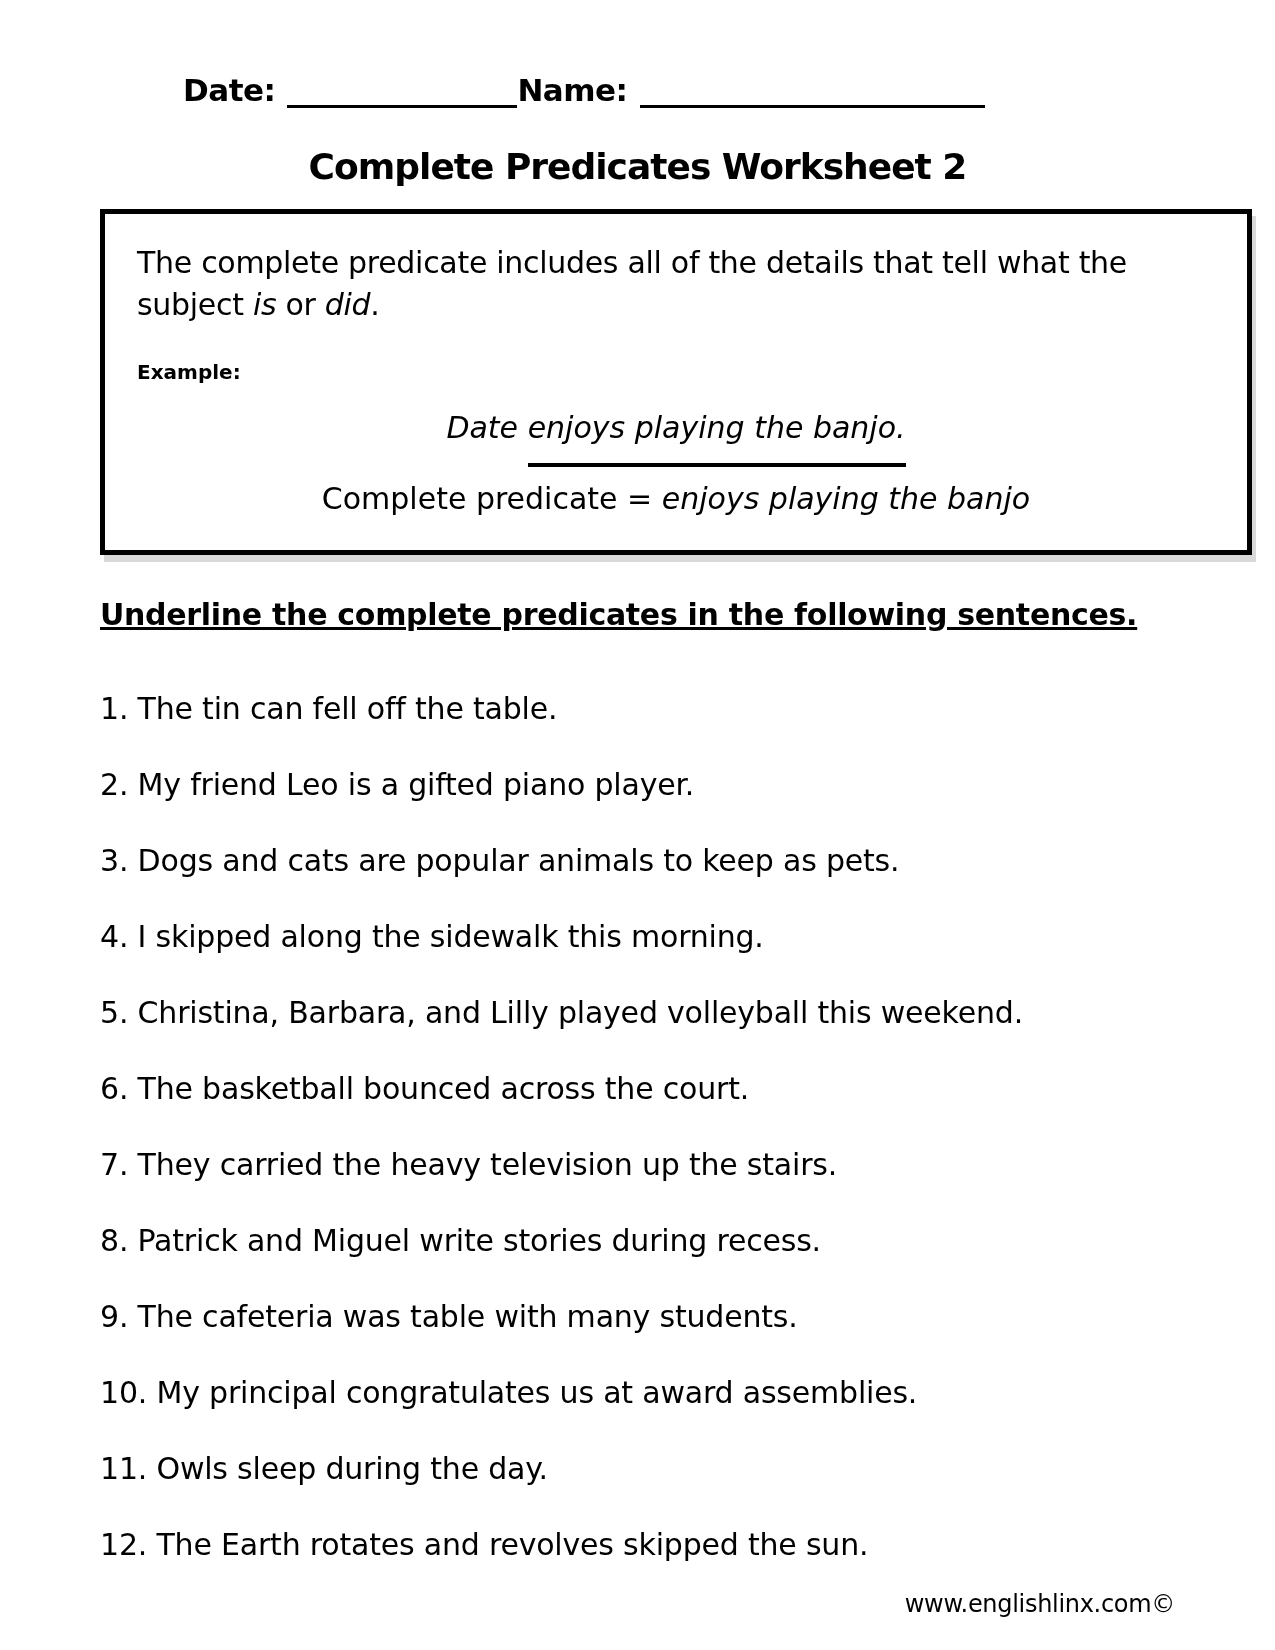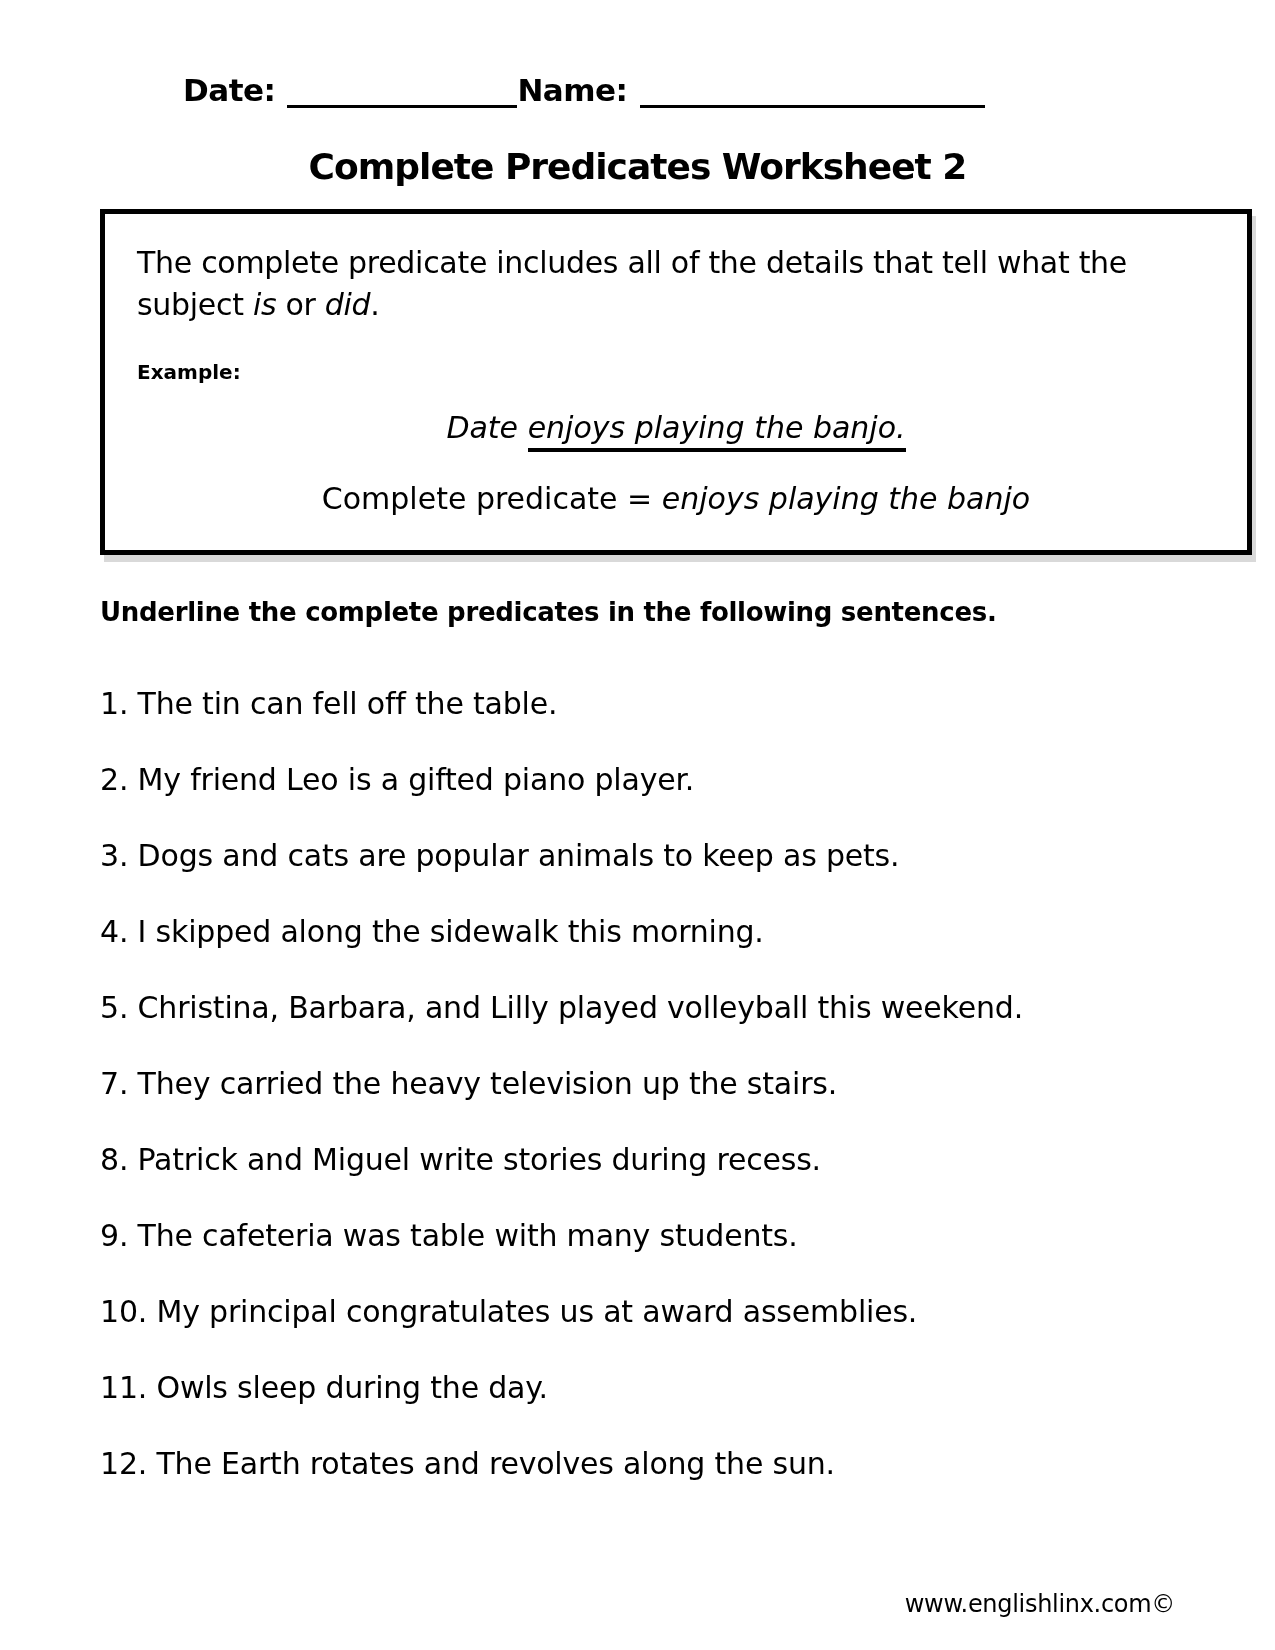--- a/index.html
+++ b/index.html
@@ -64,35 +64,36 @@
     margin-top: 34px;
   }
   .example-sentence {
     text-align: center;
     font-size: 30px;
     font-style: italic;
     margin-top: 26px;
   }
   .underlined {
     border-bottom: 4px solid #000000;
-    padding-bottom: 3px;
+    padding-bottom: 18px;
   }
   .example-answer {
     text-align: center;
     font-size: 30px;
     margin-top: 36px;
   }
   .example-answer i { font-style: italic; }
 
   
   .instruction {
     margin: 42px 0 0 100px;
-    font-size: 26px;
+    font-size: 30px;
     font-weight: bold;
     letter-spacing: -0.3px;
+    text-decoration: underline;
   }
 
   
   .sentence-list {
     margin: 62px 0 0 100px;
   }
   .sentence {
     font-size: 30px;
     letter-spacing: -0.2px;
     margin-bottom: 46px;
@@ -138,23 +139,24 @@
   </div>
 
   <p class="instruction">Underline the complete predicates in the following sentences.</p>
 
   <div class="sentence-list" id="sentence-list">
       <div class="sentence"><span>1.</span> <span>The tin can fell off the table.</span></div>
       <div class="sentence"><span>2.</span> <span>My friend Leo is a gifted piano player.</span></div>
       <div class="sentence"><span>3.</span> <span>Dogs and cats are popular animals to keep as pets.</span></div>
       <div class="sentence"><span>4.</span> <span>I skipped along the sidewalk this morning.</span></div>
       <div class="sentence"><span>5.</span> <span>Christina, Barbara, and Lilly played volleyball this weekend.</span></div>
+      <div class="sentence"><span>6.</span> <span>The basketball bounced across the court.</span></div>
       <div class="sentence"><span>7.</span> <span>They carried the heavy television up the stairs.</span></div>
       <div class="sentence"><span>8.</span> <span>Patrick and Miguel write stories during recess.</span></div>
       <div class="sentence"><span>9.</span> <span>The cafeteria was table with many students.</span></div>
       <div class="sentence"><span>10.</span> <span>My principal congratulates us at award assemblies.</span></div>
       <div class="sentence"><span>11.</span> <span>Owls sleep during the day.</span></div>
-      <div class="sentence"><span>12.</span> <span>The Earth rotates and revolves along the sun.</span></div>
+      <div class="sentence"><span>12.</span> <span>The Earth rotates and revolves skipped the sun.</span></div>
     </div>
 
   <div class="footer">www.englishlinx.com©</div>
 
 </div>
 
 </body></html>

